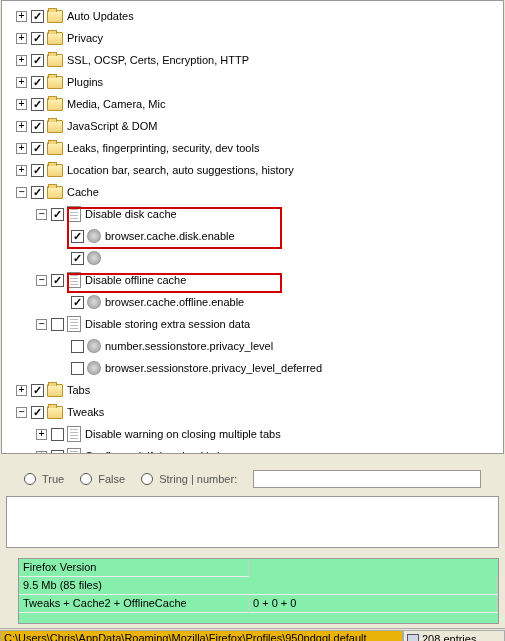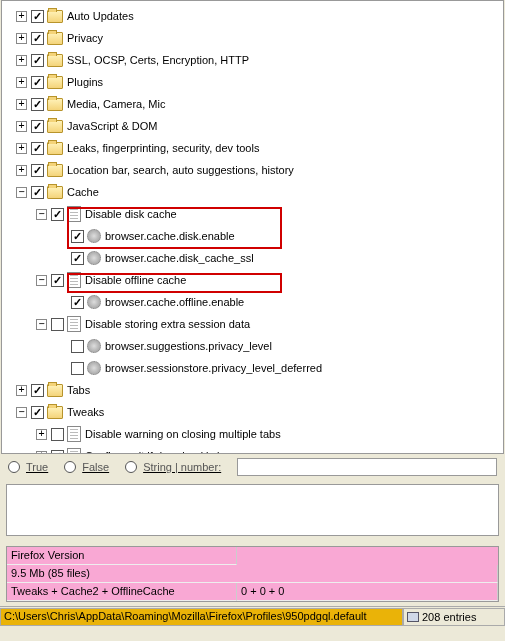--- a/index.html
+++ b/index.html
@@ -104,24 +104,23 @@
   .highlight-box {
     border: 2px solid #d00000;
     position: absolute;
     pointer-events: none;
   }
 
   .radio-bar {
     height: 26px;
     display: flex;
     align-items: center;
-    padding: 0 8px;
+    padding: 0 24px;
     gap: 6px;
-    margin-top: 0;
-    text-decoration: underline;
+    margin-top: 12px;
   }
   .radio {
     width: 12px; height: 12px;
     border: 1px solid #555;
     border-radius: 50%;
     background: #fff;
     flex-shrink: 0;
   }
   .radio-label { margin-right: 10px; color: #555; }
   .num-input {
@@ -133,23 +132,23 @@
 
   .blank-panel {
     background: #fff;
     border: 1px solid #999;
     height: 52px;
     margin: 4px 6px 0 6px;
   }
 
   .info-table {
     border: 1px solid #999;
-    background: #f9a8d4;
-    margin: 10px 6px 0 6px;
-    height: 56px;
+    background: #86efac;
+    margin: 10px 6px 0 18px;
+    height: 66px;
     overflow: hidden;
   }
   .info-row { display: flex; height: 18px; }
   .info-cell {
     border-right: 1px solid #ccc;
     border-bottom: 1px solid #eee;
     padding: 2px 4px;
     overflow: hidden;
     white-space: nowrap;
   }
@@ -279,21 +278,20 @@
     <span class="checkbox checked"></span>
     <span class="icon-gear"></span>
     <span class="row-label">browser.cache.disk.enable</span>
   </div>
 
   <div class="tree-row">
     <span class="indent ind2"></span>
     <span class="expander blank"></span>
     <span class="checkbox checked"></span>
     <span class="icon-gear"></span>
-    <span class="row-label">browser.cache.disk_cache_ssl</span>
   </div>
 
   <div class="tree-row">
     <span class="indent ind1"></span>
     <span class="expander">−</span>
     <span class="checkbox checked"></span>
     <span class="icon-sheet"></span>
     <span class="row-label">Disable offline cache</span>
   </div>
 
@@ -311,21 +309,21 @@
     <span class="checkbox"></span>
     <span class="icon-sheet"></span>
     <span class="row-label">Disable storing extra session data</span>
   </div>
 
   <div class="tree-row">
     <span class="indent ind2"></span>
     <span class="expander blank"></span>
     <span class="checkbox"></span>
     <span class="icon-gear"></span>
-    <span class="row-label">browser.suggestions.privacy_level</span>
+    <span class="row-label">number.sessionstore.privacy_level</span>
   </div>
 
   <div class="tree-row">
     <span class="indent ind2"></span>
     <span class="expander blank"></span>
     <span class="checkbox"></span>
     <span class="icon-gear"></span>
     <span class="row-label">browser.sessionstore.privacy_level_deferred</span>
   </div>
 

